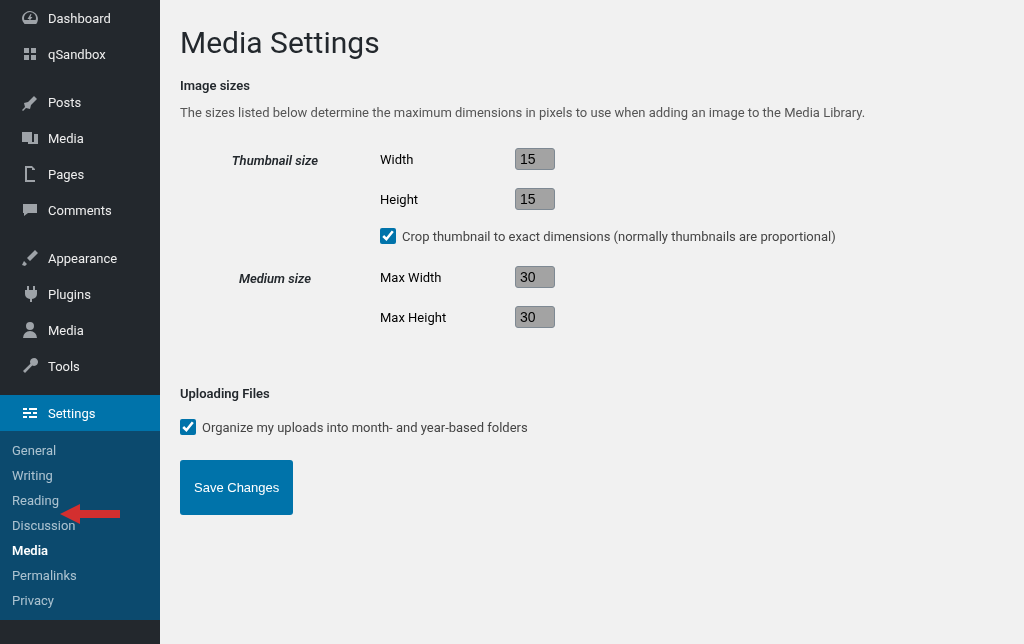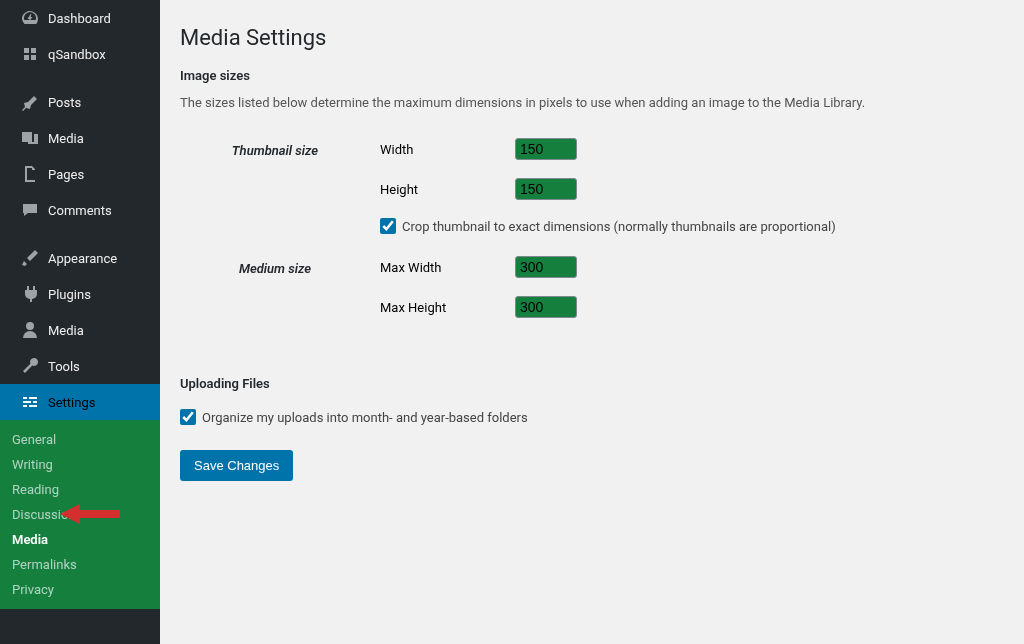--- a/index.html
+++ b/index.html
@@ -32,53 +32,54 @@
       width: 20px;
       height: 20px;
       margin-right: 8px;
       display: inline-flex;
       align-items: center;
       justify-content: center;
       fill: rgba(240,245,250,0.6);
     }
     .sidebar-item.current {
       background: #0073aa;
-      color: #000000;
+      color: #ffffff;
+      margin-top: 11px;
     }
     .sidebar-item.current .icon { fill: #fff; }
     .sidebar-item.current::after {
       content:"";
       position:absolute;
       right:-8px;
       top:50%;
       margin-top:-8px;
       border:8px solid transparent;
       border-right-color:#f1f1f1;
     }
     .submenu {
-      background: #15803d;
+      background: #0c4a6e;
       padding: 7px 0;
     }
     .submenu-item {
       padding: 5px 12px;
       color: rgba(240,245,250,0.7);
       cursor: pointer;
       position: relative;
     }
     .submenu-item.active {
       color: #fff;
       font-weight: 600;
     }
     .content {
       flex: 1;
       padding: 10px 20px 20px 20px;
       overflow-y: auto;
     }
     h1 {
-      font-size: 22px;
+      font-size: 30px;
       font-weight: 400;
       color: #23282d;
       margin: 15px 0 18px 0;
     }
     h2 {
       font-size: 13px;
       font-weight: 600;
       color: #23282d;
       margin-bottom: 12px;
     }
@@ -106,44 +107,44 @@
     .field-row {
       display: flex;
       align-items: center;
       margin-bottom: 18px;
     }
     .field-row label {
       width: 135px;
       color: #000000;
     }
     .field-row input[type=number] {
-      width: 62px;
+      width: 40px;
       padding: 2px 4px;
       border:1px solid #7e8993;
       border-radius:3px;
-      background:#15803d;
+      background:#a3a3a3;
       font-size:14px;
     }
     .check-row {
       display:flex;
       align-items:center;
       gap:6px;
       margin-top:4px;
       color:#444;
     }
     .check-row input[type=checkbox]{
       width:16px;height:16px;
       accent-color:#0073aa;
     }
     .upload-section{margin-top:28px;}
     .save-btn{
       background:#0073aa;
       border:none;
       color:#fff;
-      padding:8px 14px;
+      padding:20px 14px;
       border-radius:3px;
       font-size:13px;
       cursor:pointer;
       margin-top:25px;
     }
     .arrow-annotation{
       position:absolute;
       left:60px;
       top:502px;
       pointer-events:none;

